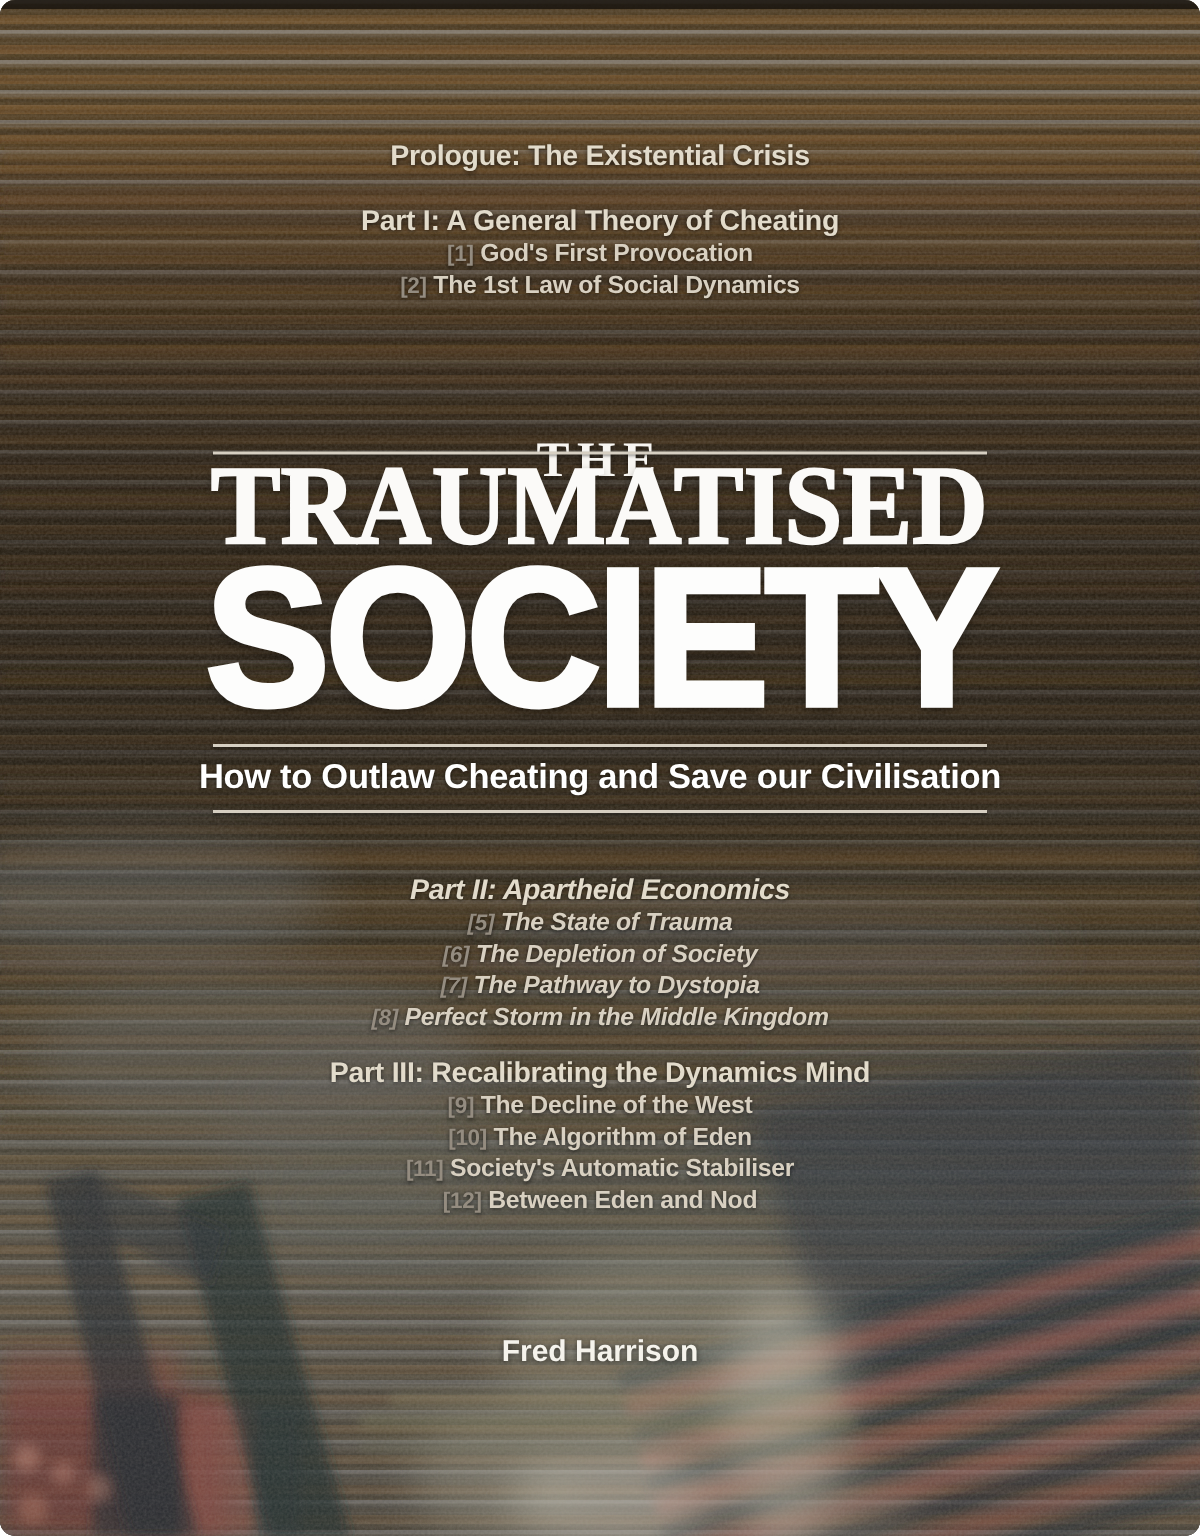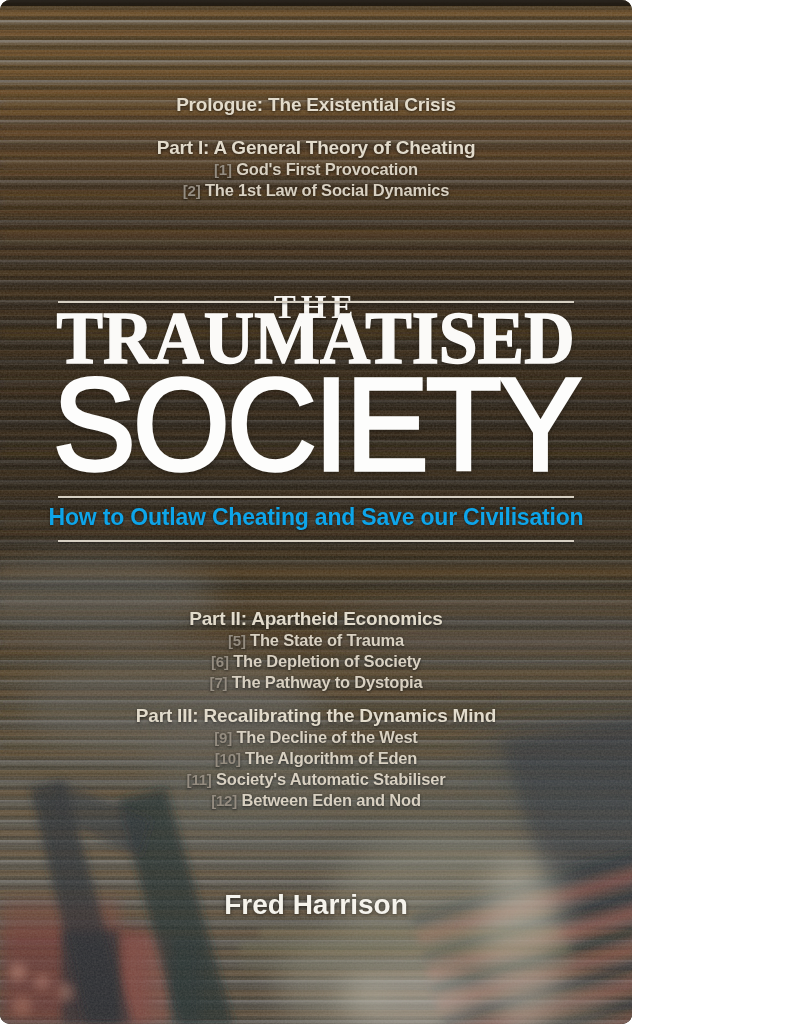--- a/index.html
+++ b/index.html
@@ -1,20 +1,20 @@
 <!DOCTYPE html>
 <html><head>
 <meta charset="utf-8">
 <style>
   html, body { margin: 0; padding: 0; background: #ffffff; }
   body { width: 800px; height: 1024px; overflow: hidden; font-family: "Liberation Sans", sans-serif; }
 
   .cover {
     position: relative;
-    width: 632px; height: 1024px;
+    width: 800px; height: 1024px;
     background: #241d14;
     border-radius: 10px;
     overflow: hidden;
   }
   .bg { position: absolute; inset: 0; display: block; }
 
   .layer { position: absolute; left: 0; right: 0; text-align: center; z-index: 2; }
 
   
   .toc-heading {
@@ -38,52 +38,52 @@
   }
   .title-line1 {
     font-family: "Liberation Serif", serif;
     font-size: 75px; font-weight: bold; line-height: 1;
     color: #fbfaf8; white-space: nowrap;
     text-shadow: 0 2px 6px rgba(0,0,0,0.4);
     -webkit-text-stroke: 1.5px #fbfaf8;
   }
   .title-line1 span { display: inline-block; transform: scaleX(0.93); transform-origin: 50% 50%; }
   .title-line2 {
-    font-size: 131px; font-weight: normal; line-height: 1;
+    font-size: 131px; font-weight: bold; line-height: 1;
     color: #fdfdfc; white-space: nowrap; letter-spacing: -3px;
     text-shadow: 0 3px 8px rgba(0,0,0,0.4);
     -webkit-text-stroke: 3.5px #fdfdfc;
   }
   .title-line2 span { display: inline-block; transform: scaleX(0.95); transform-origin: 50% 50%; }
   .subtitle {
     font-size: 23px; font-weight: bold; line-height: 26px;
-    color: #0ea5e9; letter-spacing: -0.2px;
+    color: #ffffff; letter-spacing: -0.2px;
     text-shadow: 0 1px 3px rgba(0,0,0,0.55);
   }
   .rule {
     position: absolute; left: calc(50% - 258px); width: 516px; height: 2px;
     background: #d6cfc2; z-index: 2; box-shadow: 0 1px 2px rgba(0,0,0,0.4);
   }
 
   .author {
-    font-size: 28px; font-weight: bold; line-height: 1;
+    font-size: 20px; font-weight: bold; line-height: 1;
     color: #f5f3ec; text-shadow: 0 1px 4px rgba(0,0,0,0.55);
   }
 
   
   .pos-prologue   { top: 94px; }
   .pos-part1      { top: 137px; }
   .pos-kicker     { top: 263px; margin-top: 28px; }
   .pos-rule1      { top: 301px; }
   .pos-title1     { top: 300px; }
   .pos-title2     { top: 359px; }
   .pos-rule2      { top: 496px; }
   .pos-subtitle   { top: 504px; }
   .pos-rule3      { top: 540px; }
-  .pos-part2      { top: 608px; }
+  .pos-part2      { top: 583px; font-style: italic; }
   .pos-part3      { top: 705px; }
   .pos-epilogue   { top: 826px; }
   .pos-author     { top: 891px; }
 </style>
 </head>
 <body>
 
 <div class="cover">
 
   <svg class="bg" width="800" height="1024" viewBox="0 0 800 1024" preserveAspectRatio="none" aria-hidden="true">
@@ -242,20 +242,21 @@
   <div class="layer pos-title2 title-line2"><span>SOCIETY</span></div>
   <div class="rule pos-rule2"></div>
   <div class="layer pos-subtitle subtitle">How to Outlaw Cheating and Save our Civilisation</div>
   <div class="rule pos-rule3"></div>
 
   <div class="layer pos-part2">
     <div class="toc-heading">Part II: Apartheid Economics</div>
     <div class="chapter"><span class="num">[5]</span> <span>The State of Trauma</span></div>
     <div class="chapter"><span class="num">[6]</span> <span>The Depletion of Society</span></div>
     <div class="chapter"><span class="num">[7]</span> <span>The Pathway to Dystopia</span></div>
+    <div class="chapter"><span class="num">[8]</span> <span>Perfect Storm in the Middle Kingdom</span></div>
   </div>
 
   <div class="layer pos-part3">
     <div class="toc-heading">Part III: Recalibrating the Dynamics Mind</div>
     <div class="chapter"><span class="num">[9]</span> <span>The Decline of the West</span></div>
     <div class="chapter"><span class="num">[10]</span> <span>The Algorithm of Eden</span></div>
     <div class="chapter"><span class="num">[11]</span> <span>Society's Automatic Stabiliser</span></div>
     <div class="chapter"><span class="num">[12]</span> <span>Between Eden and Nod</span></div>
   </div>
 

